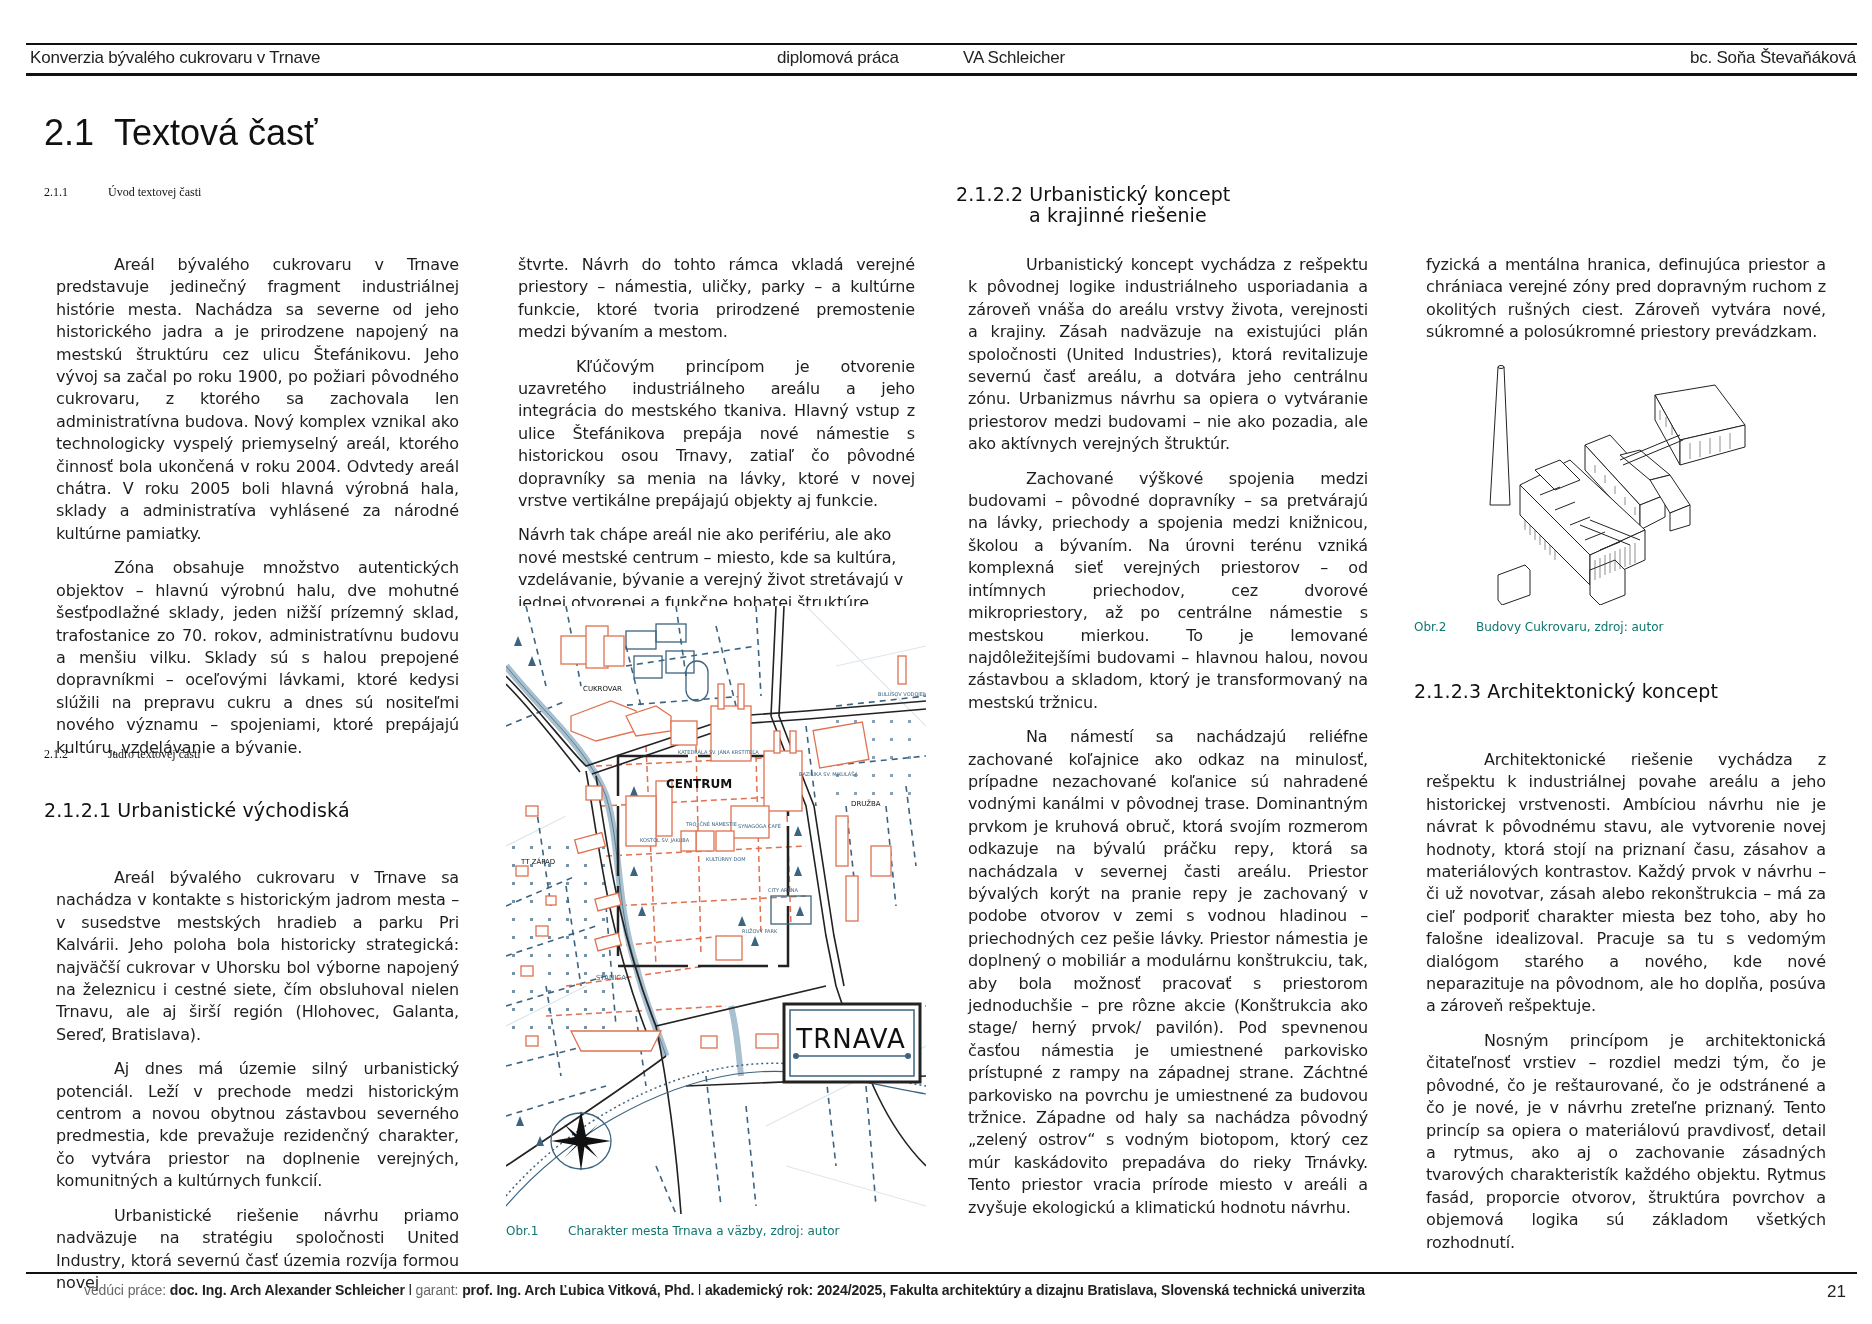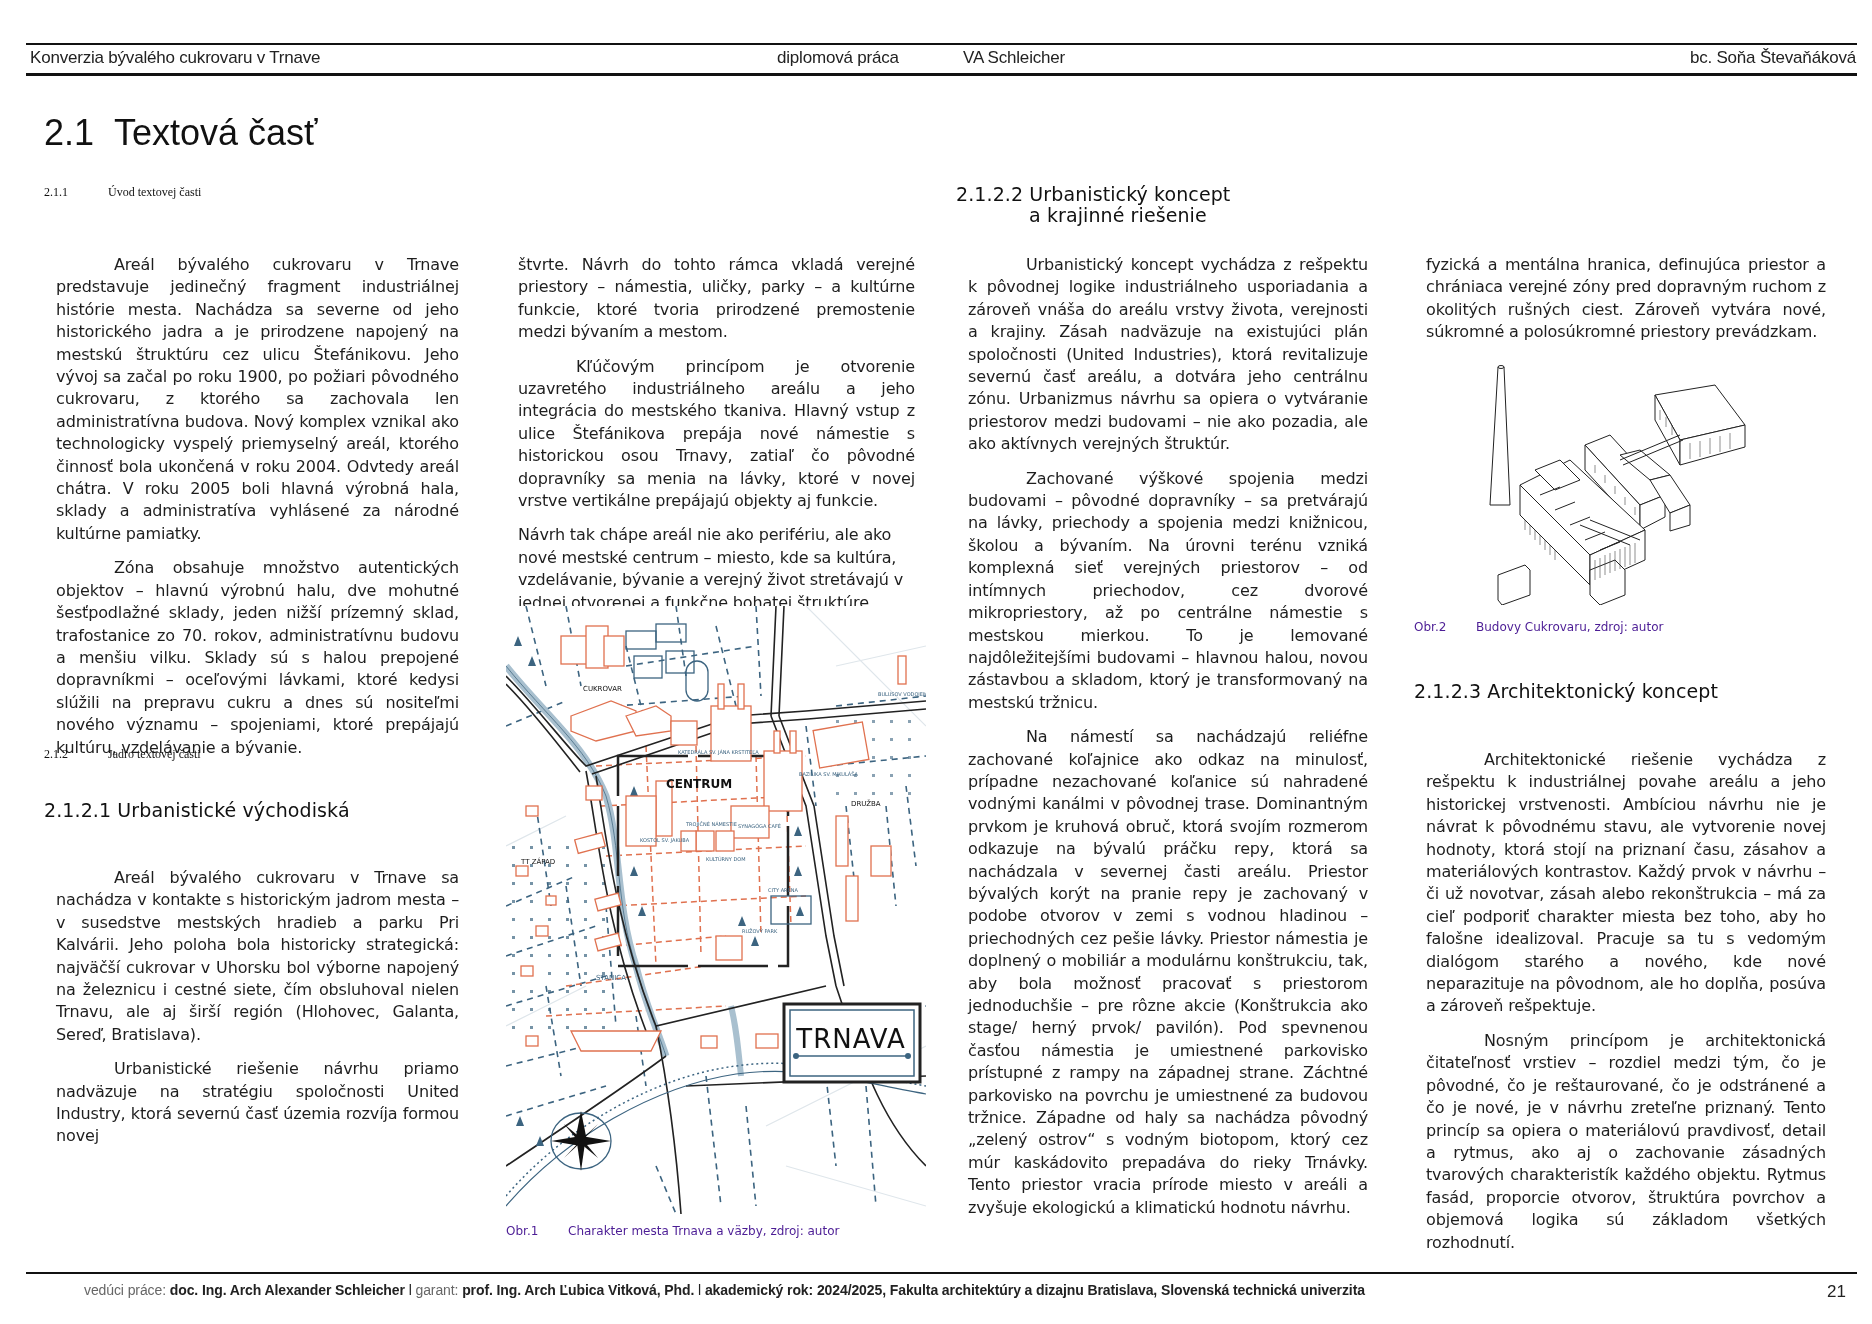--- a/index.html
+++ b/index.html
@@ -24,21 +24,21 @@
 
   
   .col { position: absolute; font-size: 16px; line-height: 22.4px; text-align: justify;
          color: #1e1e1e; letter-spacing: -0.15px; }
   .col p { margin: 12px; text-indent: 58px; }
   .col p.noind { text-indent: 0; }
   .col p.gap { margin-top: 10px; }
 
   
   .fig { position: absolute; background: #fff; overflow: hidden; }
-  .caption { position: absolute; font-size: 12px; color: #4c1d95; }
+  .caption { position: absolute; font-size: 12px; color: #0f766e; }
   .caption .lbl { display: inline-block; width: 62px; }
 
   
   .ftr-line { left: 26px; right: 15px; top: 1272px; border-top: 2px solid #111; }
   .ftr-text { top: 1282px; left: 84px; font-size: 14px; font-family: "Liberation Sans", sans-serif; color: #222; white-space: nowrap; letter-spacing: -0.1px; }
   .ftr-text .light { color: #666; }
   .ftr-text b { font-weight: bold; color: #222; }
   .ftr-page { top: 1282px; left: 1827px; font-size: 17px; font-family: "Liberation Sans", sans-serif; color: #222; }
 </style>
 </head>
@@ -65,20 +65,21 @@
 </div>
 
 <h2 class="h2" style="left:44px; top:747px;">
   <span class="num">2.1.2</span><span>Jadro textovej časti</span>
 </h2>
 
 <h3 class="h3" style="left:44px; top:799px;">2.1.2.1 Urbanistické východiská</h3>
 
 <div class="col" style="left:44px; top:855px; width:427px;">
   <p>Areál bývalého cukrovaru v Trnave sa nachádza v kontakte s historickým jadrom mesta – v susedstve mestských hradieb a parku Pri Kalvárii. Jeho poloha bola historicky strategická: najväčší cukrovar v Uhorsku bol výborne napojený na železnicu i cestné siete, čím obsluhoval nielen Trnavu, ale aj širší región (Hlohovec, Galanta, Sereď, Bratislava).</p>
+  <p>Aj dnes má územie silný urbanistický potenciál. Leží v prechode medzi historickým centrom a novou obytnou zástavbou severného predmestia, kde prevažuje rezidenčný charakter, čo vytvára priestor na doplnenie verejných, komunitných a kultúrnych funkcií.</p>
   <p>Urbanistické riešenie návrhu priamo nadväzuje na stratégiu spoločnosti United Industry, ktorá severnú časť územia rozvíja formou novej</p>
 </div>
 
 <div class="col" style="left:506px; top:242px; width:421px;">
   <p class="noind">štvrte. Návrh do tohto rámca vkladá verejné priestory – námestia, uličky, parky – a kultúrne funkcie, ktoré tvoria prirodzené premostenie medzi bývaním a mestom.</p>
   <p>Kľúčovým princípom je otvorenie uzavretého industriálneho areálu a jeho integrácia do mestského tkaniva. Hlavný vstup z ulice Štefánikova prepája nové námestie s historickou osou Trnavy, zatiaľ čo pôvodné dopravníky sa menia na lávky, ktoré v novej vrstve vertikálne prepájajú objekty aj funkcie.</p>
   <p class="noind" style="text-align:left">Návrh tak chápe areál nie ako perifériu, ale ako nové mestské centrum – miesto, kde sa kultúra, vzdelávanie, bývanie a verejný život stretávajú v jednej otvorenej a funkčne bohatej štruktúre.</p>
 </div>
 
 <div class="fig" style="left:506px; top:606px; width:420px; height:608px;">

